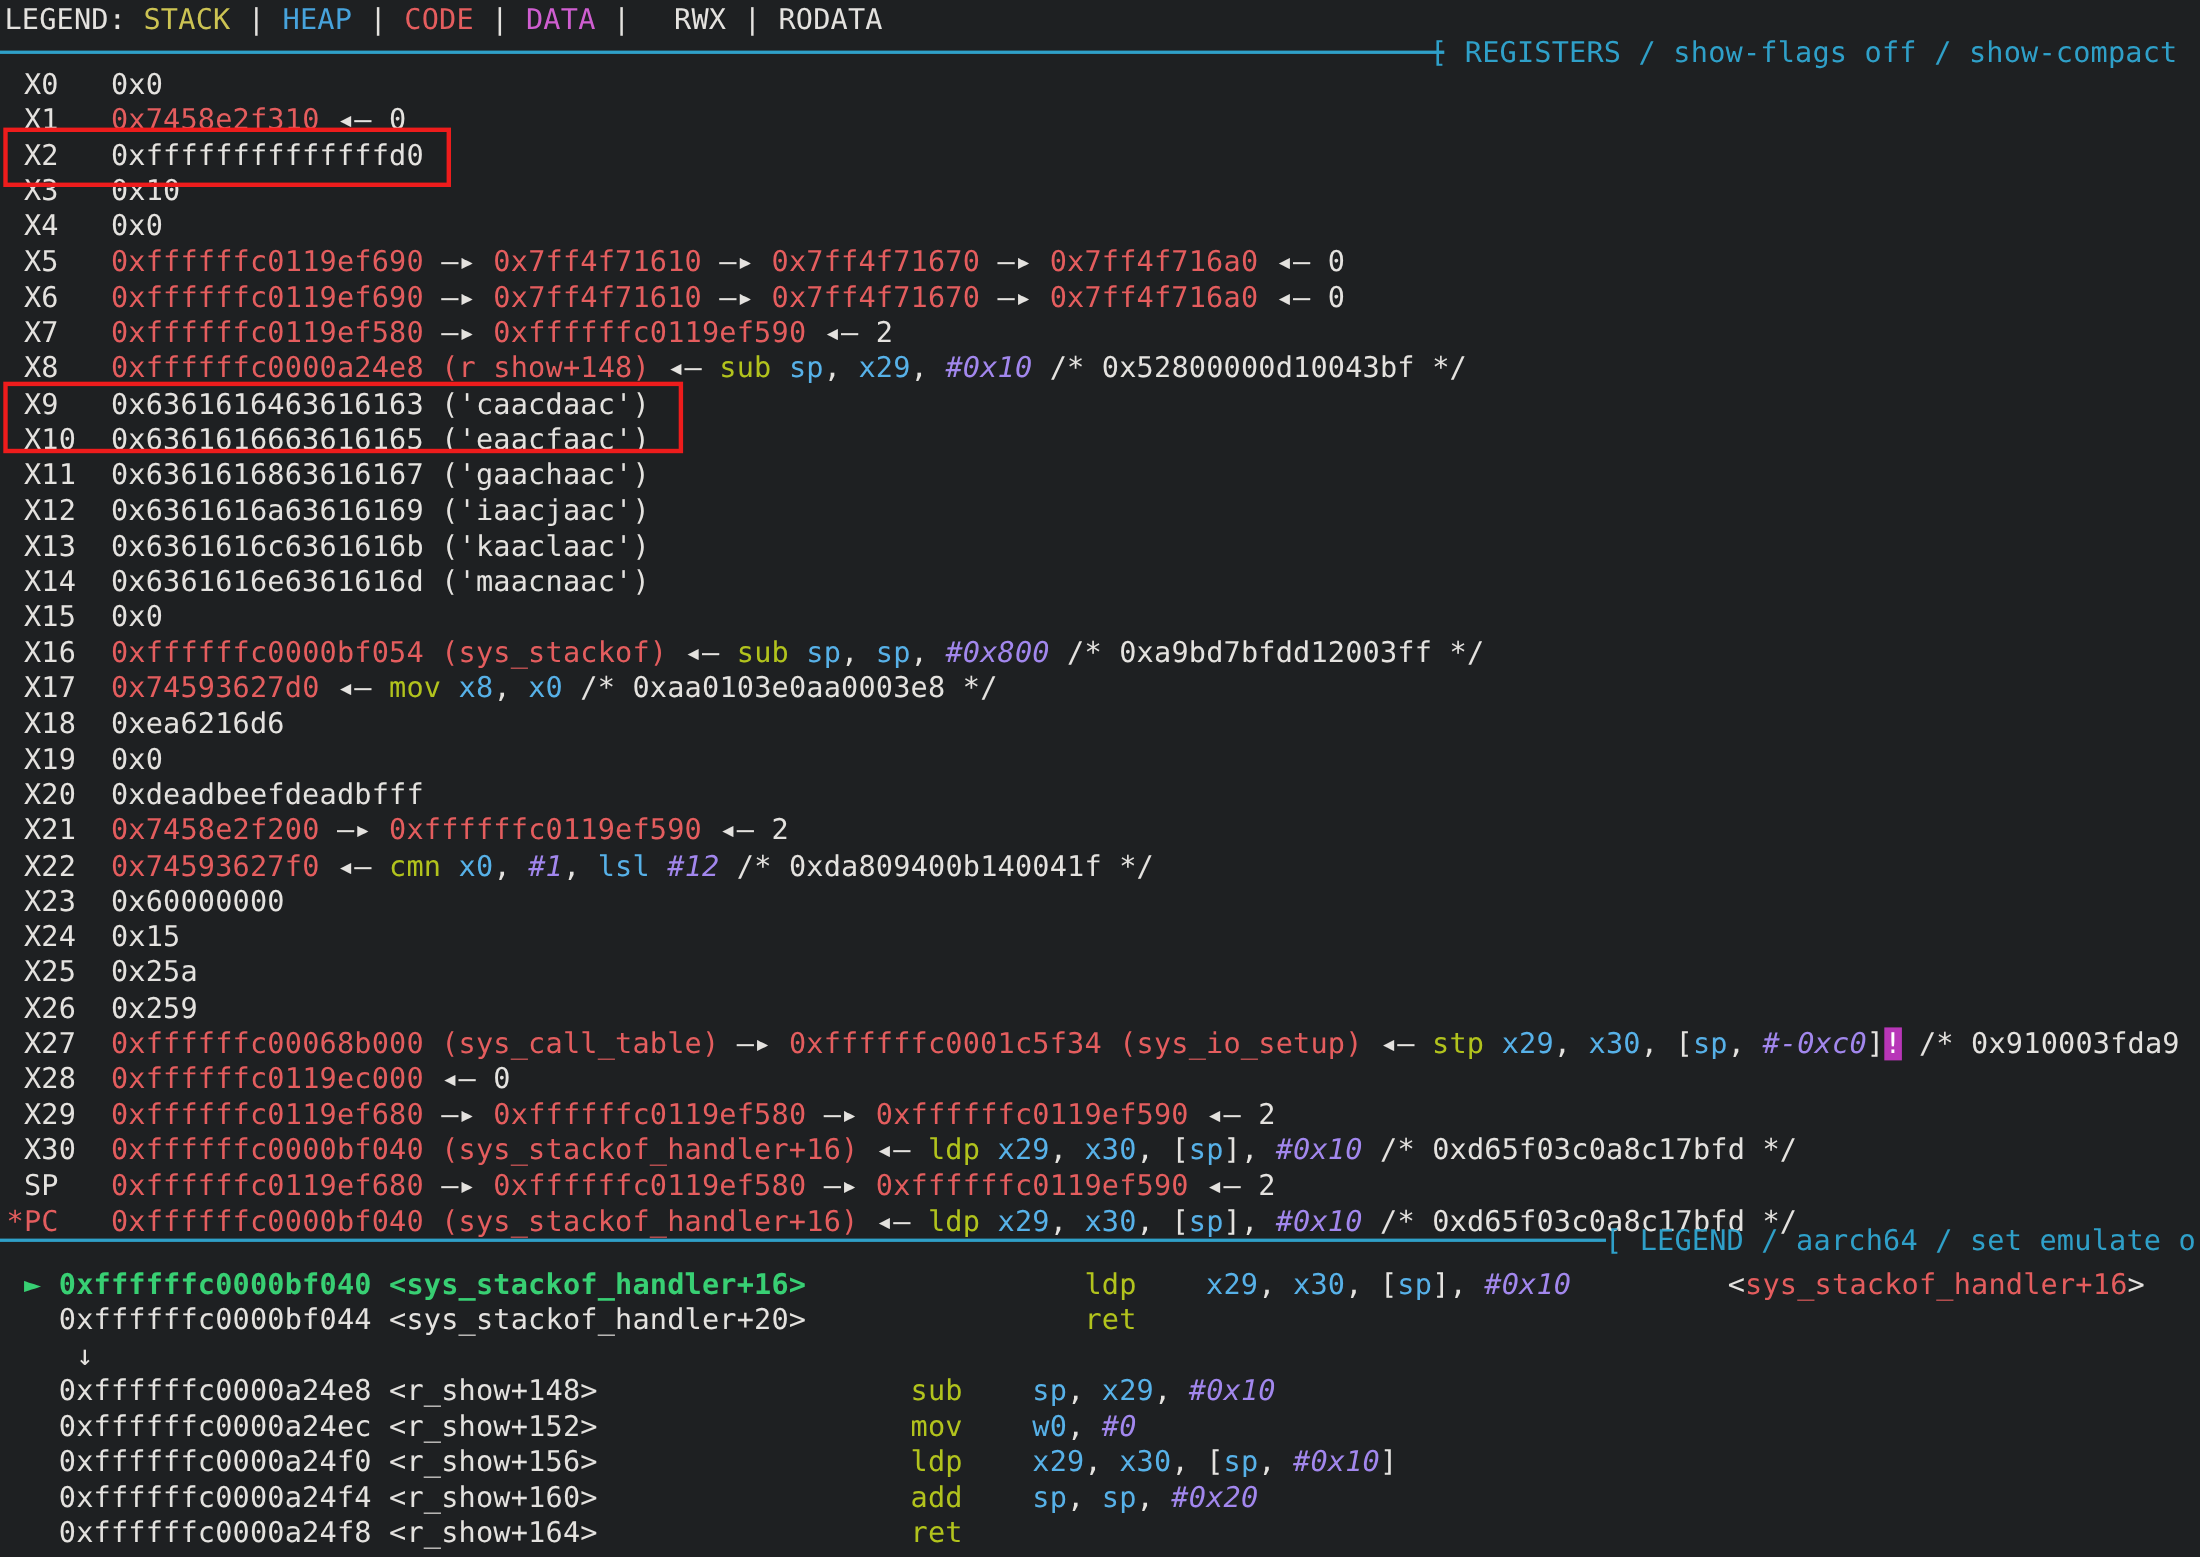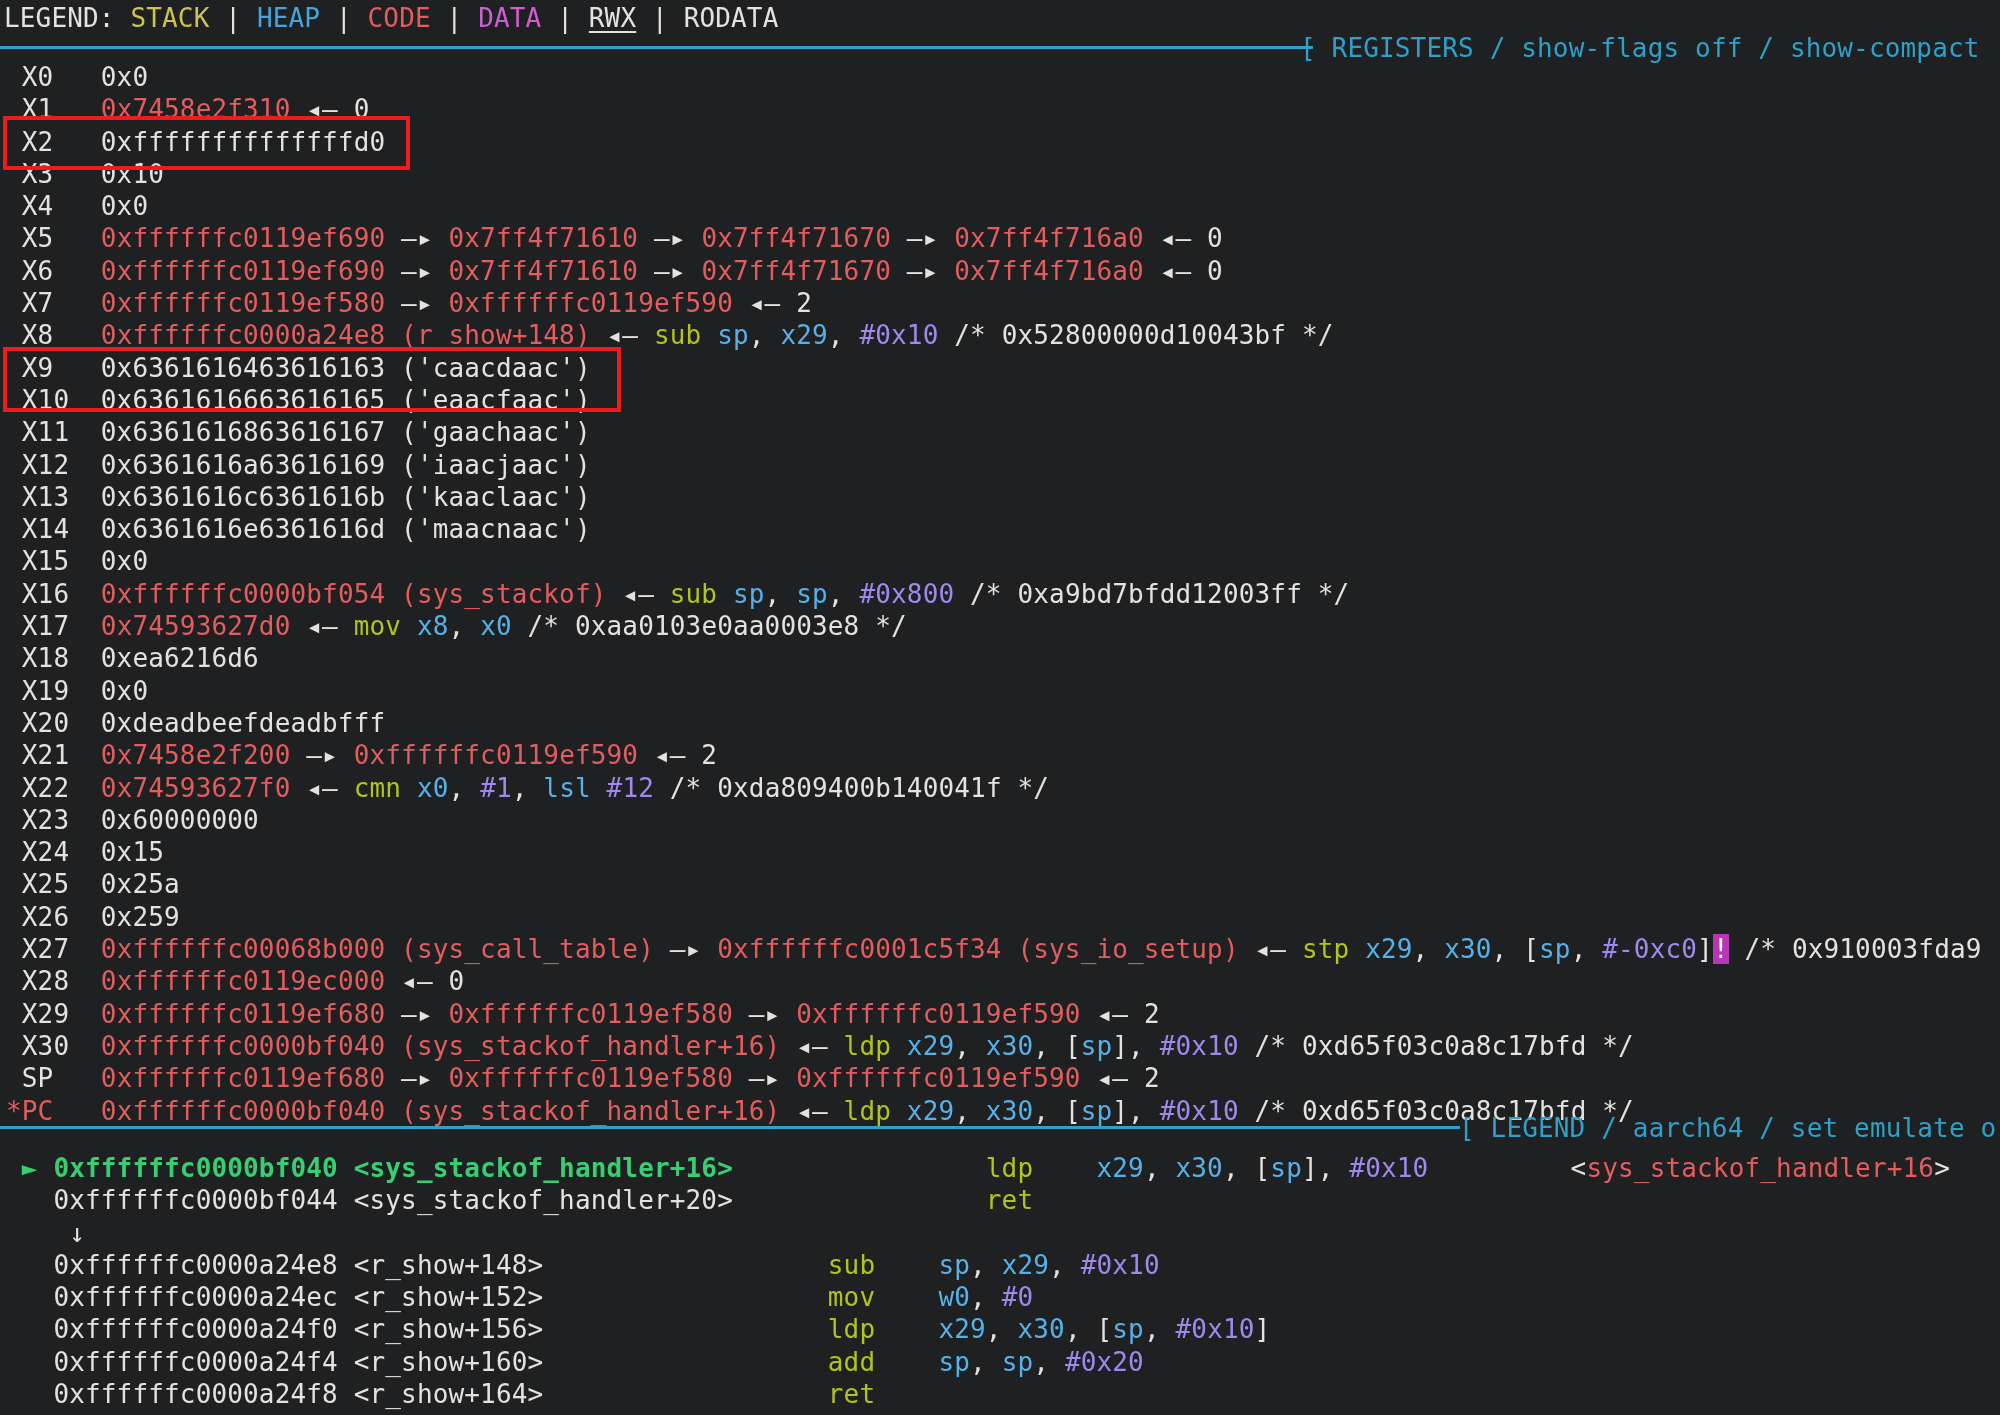--- a/index.html
+++ b/index.html
@@ -28,26 +28,26 @@
   #block-disasm{left:6px;top:1152px;}
   .hlbox{position:absolute;border:4px solid var(--boxred);background:transparent;z-index:5;}
   #box-x2{left:3px;top:116px;width:399px;height:46px;}
   #box-x9{left:3px;top:347px;width:610px;height:57px;}
   
   .s-w{color:var(--fg);}
   .s-l{color:var(--red);text-underline-offset:4px;}
   .s-r{color:var(--red);}
   .s-g{color:var(--mnem);text-align:right;}
   .s-c{color:var(--reg);}
-  .s-p{color:var(--imm);}
+  .s-p{color:var(--imm);font-style:italic;}
   .s-gb{color:var(--green);font-weight:bold;}
   .s-y{color:var(--yellow);}
   .s-h{color:var(--heap);}
   .s-m{color:var(--magenta);}
-  .s-u{color:var(--fg);text-decoration:underline;text-underline-offset:4px;}
+  .s-u{color:var(--fg);text-underline-offset:4px;margin-left:24px;}
   .s-hl{color:#ffffff;background:var(--hlbg);}
 </style>
 </head>
 <body>
 
 <div class="terminal">
   <div class="legend" id="legend"><div class="tline"><span class="s-w">LEGEND: </span><span class="s-y">STACK</span><span class="s-w"> | </span><span class="s-h">HEAP</span><span class="s-w"> | </span><span class="s-r">CODE</span><span class="s-w"> | </span><span class="s-m">DATA</span><span class="s-w"> | </span><span class="s-u">RWX</span><span class="s-w"> | </span><span class="s-w">RODATA</span></div></div>
 
   <div class="sec-rule" id="rule-registers"></div>
   <div class="sec-title" id="title-registers">[ REGISTERS / show-flags off / show-compact</div>

